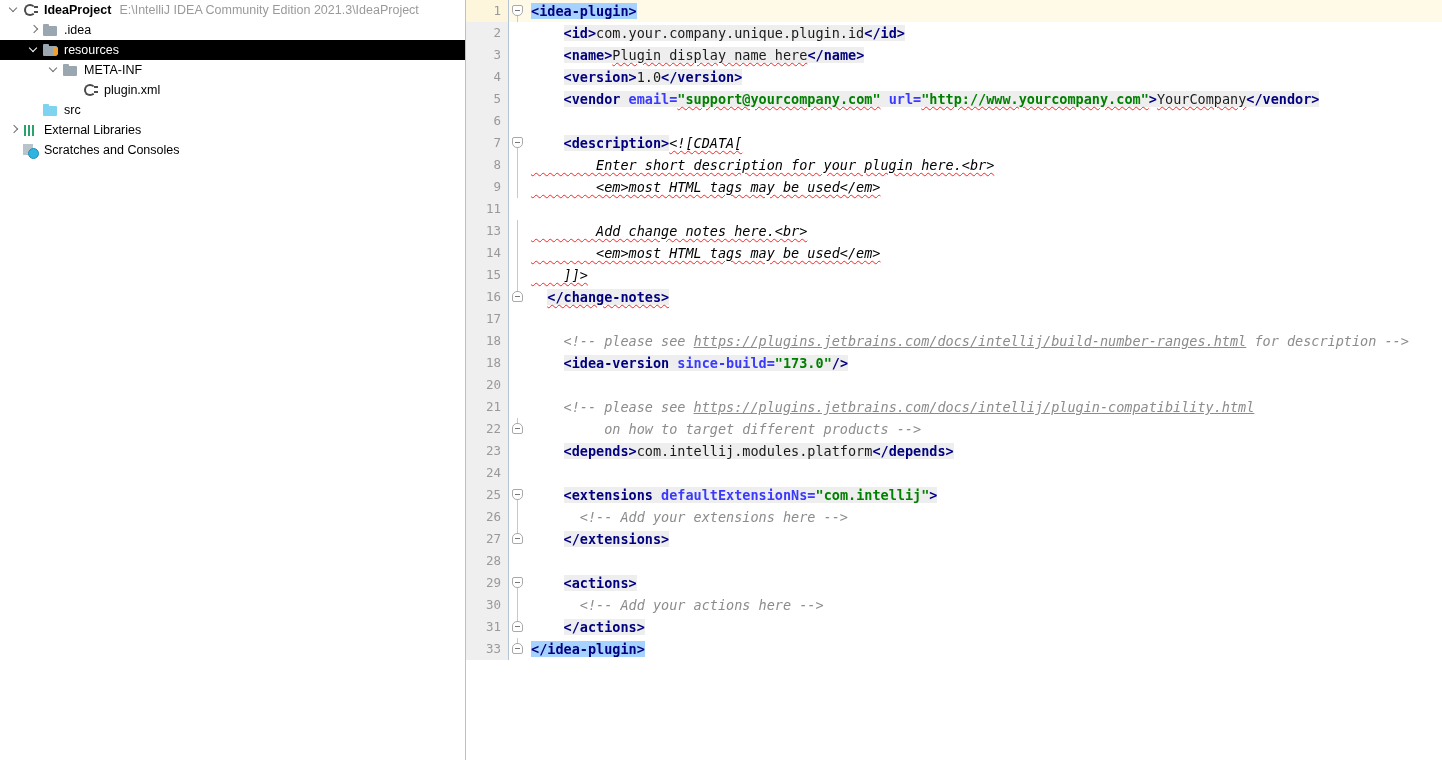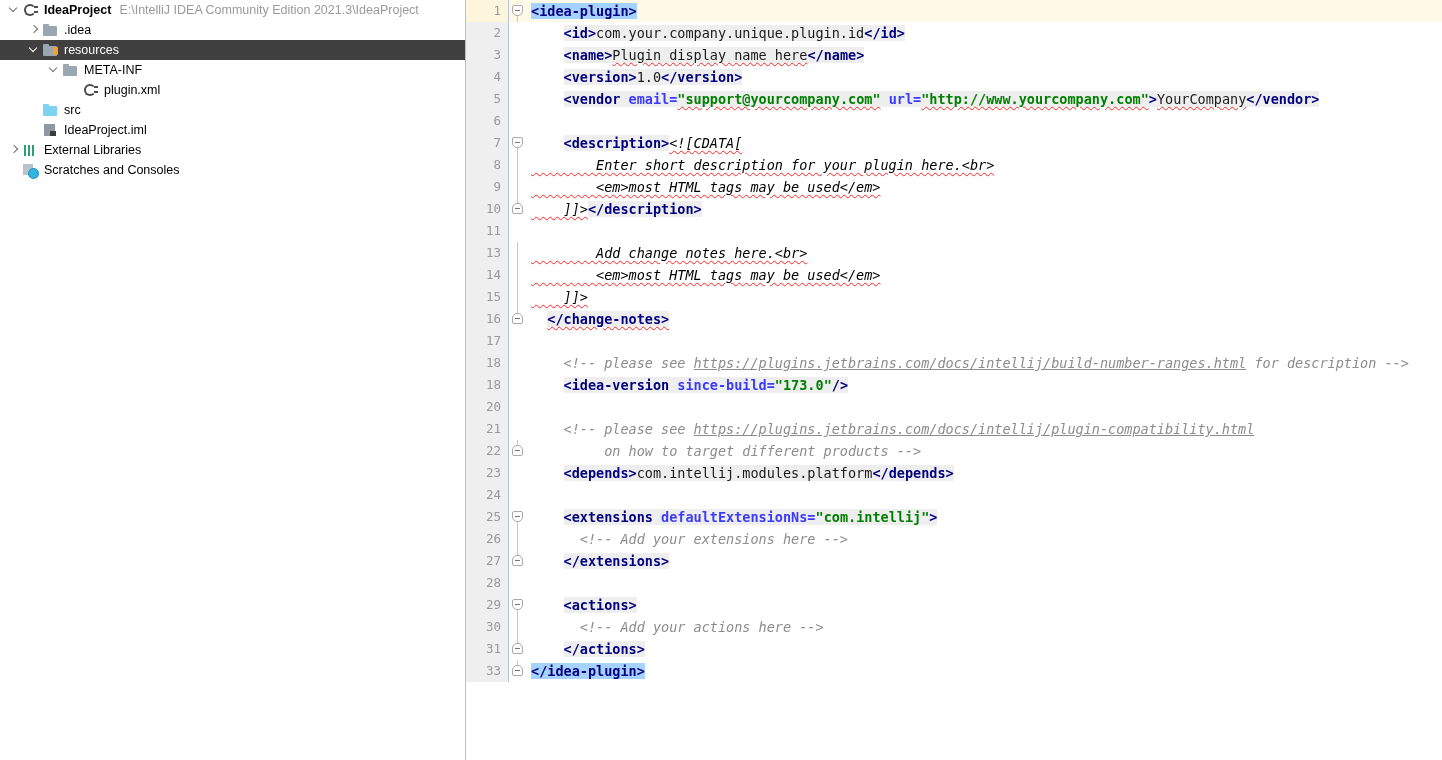--- a/index.html
+++ b/index.html
@@ -31,21 +31,21 @@
     position: relative;
     height: 20px;
     display: flex;
     align-items: center;
     font-size: 12.5px;
     color: #000000;
     white-space: nowrap;
     padding-right: 4px;
   }
   .tree-row.selected {
-    background: #404040;
+    background: #000000;
     color: #ffffff;
   }
   .tree-row.selected .tree-label { color: #ffffff; }
   .tree-arrow {
     width: 14px; height: 20px;
     flex: 0 0 14px;
     position: relative;
   }
   .tree-arrow.has::before {
     content: "";
@@ -318,26 +318,20 @@
           </div>
           <span class="tree-label">plugin.xml</span>
         </div>
         <div class="tree-row">
           <div style="flex: 0 0 28px;"></div>
           <div class="tree-arrow"></div>
           <div class="tree-icon ico-folder ico-folder-blue"></div>
           <span class="tree-label">src</span>
         </div>
         <div class="tree-row">
-          <div style="flex: 0 0 28px;"></div>
-          <div class="tree-arrow"></div>
-          <div class="tree-icon ico-iml"></div>
-          <span class="tree-label">IdeaProject.iml</span>
-        </div>
-        <div class="tree-row">
           <div style="flex: 0 0 8px;"></div>
           <div class="tree-arrow has"></div>
           <div class="tree-icon ico-bars"></div>
           <span class="tree-label">External Libraries</span>
         </div>
         <div class="tree-row">
           <div style="flex: 0 0 8px;"></div>
           <div class="tree-arrow"></div>
           <div class="tree-icon ico-scratch"></div>
           <span class="tree-label">Scratches and Consoles</span>
@@ -396,159 +390,151 @@
           <div class="codetext"><span class="t-cdata sq">        Enter short description for your plugin here.&lt;br&gt;</span></div>
         </div>
         <div class="code-line">
           <div class="gutter">9</div>
           <div class="foldcol">
             <div class="vline"></div>
           </div>
           <div class="codetext"><span class="t-cdata sq">        &lt;em&gt;most HTML tags may be used&lt;/em&gt;</span></div>
         </div>
         <div class="code-line">
-          <div class="gutter">10</div>
+          <div class="gutter">11</div>
+          <div class="foldcol"></div>
+          <div class="codetext">&nbsp;</div>
+        </div>
+        <div class="code-line">
+          <div class="gutter">13</div>
+          <div class="foldcol">
+            <div class="vline"></div>
+          </div>
+          <div class="codetext"><span class="t-cdata sq">        Add change notes here.&lt;br&gt;</span></div>
+        </div>
+        <div class="code-line">
+          <div class="gutter">14</div>
+          <div class="foldcol">
+            <div class="vline"></div>
+          </div>
+          <div class="codetext"><span class="t-cdata sq">        &lt;em&gt;most HTML tags may be used&lt;/em&gt;</span></div>
+        </div>
+        <div class="code-line">
+          <div class="gutter">15</div>
+          <div class="foldcol">
+            <div class="vline"></div>
+          </div>
+          <div class="codetext"><span class="t-cdata sq">    ]]&gt;</span></div>
+        </div>
+        <div class="code-line">
+          <div class="gutter">16</div>
           <div class="foldcol">
             <div class="vline" style="bottom: 10px;"></div>
             <div class="fold-end"></div>
           </div>
-          <div class="codetext"><span class="t-cdata sq">    ]]&gt;</span><span class="t-tag tagbg">&lt;/description&gt;</span></div>
-        </div>
-        <div class="code-line">
-          <div class="gutter">11</div>
+          <div class="codetext"><span class="">  </span><span class="t-tag tagbg sq">&lt;/change-notes&gt;</span></div>
+        </div>
+        <div class="code-line">
+          <div class="gutter">17</div>
           <div class="foldcol"></div>
           <div class="codetext">&nbsp;</div>
         </div>
         <div class="code-line">
-          <div class="gutter">13</div>
-          <div class="foldcol">
-            <div class="vline"></div>
-          </div>
-          <div class="codetext"><span class="t-cdata sq">        Add change notes here.&lt;br&gt;</span></div>
-        </div>
-        <div class="code-line">
-          <div class="gutter">14</div>
-          <div class="foldcol">
-            <div class="vline"></div>
-          </div>
-          <div class="codetext"><span class="t-cdata sq">        &lt;em&gt;most HTML tags may be used&lt;/em&gt;</span></div>
-        </div>
-        <div class="code-line">
-          <div class="gutter">15</div>
-          <div class="foldcol">
-            <div class="vline"></div>
-          </div>
-          <div class="codetext"><span class="t-cdata sq">    ]]&gt;</span></div>
-        </div>
-        <div class="code-line">
-          <div class="gutter">16</div>
+          <div class="gutter">18</div>
+          <div class="foldcol"></div>
+          <div class="codetext"><span class="t-com">    &lt;!-- please see </span><span class="t-com" style="text-decoration:underline">https://plugins.jetbrains.com/docs/intellij/build-number-ranges.html</span><span class="t-com"> for description --&gt;</span></div>
+        </div>
+        <div class="code-line">
+          <div class="gutter">18</div>
+          <div class="foldcol"></div>
+          <div class="codetext"><span class="">    </span><span class="t-tag tagbg">&lt;idea-version </span><span class="t-attr tagbg">since-build=</span><span class="t-val tagbg">"173.0"</span><span class="t-tag tagbg">/&gt;</span></div>
+        </div>
+        <div class="code-line">
+          <div class="gutter">20</div>
+          <div class="foldcol"></div>
+          <div class="codetext">&nbsp;</div>
+        </div>
+        <div class="code-line">
+          <div class="gutter">21</div>
+          <div class="foldcol"></div>
+          <div class="codetext"><span class="t-com">    &lt;!-- please see </span><span class="t-com" style="text-decoration:underline">https://plugins.jetbrains.com/docs/intellij/plugin-compatibility.html</span></div>
+        </div>
+        <div class="code-line">
+          <div class="gutter">22</div>
           <div class="foldcol">
             <div class="vline" style="bottom: 10px;"></div>
             <div class="fold-end"></div>
           </div>
-          <div class="codetext"><span class="">  </span><span class="t-tag tagbg sq">&lt;/change-notes&gt;</span></div>
-        </div>
-        <div class="code-line">
-          <div class="gutter">17</div>
+          <div class="codetext"><span class="t-com">         on how to target different products --&gt;</span></div>
+        </div>
+        <div class="code-line">
+          <div class="gutter">23</div>
+          <div class="foldcol"></div>
+          <div class="codetext"><span class="">    </span><span class="t-tag tagbg">&lt;depends&gt;</span><span class="t-text tagbg">com.intellij.modules.platform</span><span class="t-tag tagbg">&lt;/depends&gt;</span></div>
+        </div>
+        <div class="code-line">
+          <div class="gutter">24</div>
           <div class="foldcol"></div>
           <div class="codetext">&nbsp;</div>
         </div>
         <div class="code-line">
-          <div class="gutter">18</div>
-          <div class="foldcol"></div>
-          <div class="codetext"><span class="t-com">    &lt;!-- please see </span><span class="t-com" style="text-decoration:underline">https://plugins.jetbrains.com/docs/intellij/build-number-ranges.html</span><span class="t-com"> for description --&gt;</span></div>
-        </div>
-        <div class="code-line">
-          <div class="gutter">18</div>
-          <div class="foldcol"></div>
-          <div class="codetext"><span class="">    </span><span class="t-tag tagbg">&lt;idea-version </span><span class="t-attr tagbg">since-build=</span><span class="t-val tagbg">"173.0"</span><span class="t-tag tagbg">/&gt;</span></div>
-        </div>
-        <div class="code-line">
-          <div class="gutter">20</div>
-          <div class="foldcol"></div>
-          <div class="codetext">&nbsp;</div>
-        </div>
-        <div class="code-line">
-          <div class="gutter">21</div>
-          <div class="foldcol"></div>
-          <div class="codetext"><span class="t-com">    &lt;!-- please see </span><span class="t-com" style="text-decoration:underline">https://plugins.jetbrains.com/docs/intellij/plugin-compatibility.html</span></div>
-        </div>
-        <div class="code-line">
-          <div class="gutter">22</div>
+          <div class="gutter">25</div>
+          <div class="foldcol">
+            <div class="vline" style="top: 10px;"></div>
+            <div class="fold-open"></div>
+          </div>
+          <div class="codetext"><span class="">    </span><span class="t-tag tagbg">&lt;extensions </span><span class="t-attr tagbg">defaultExtensionNs=</span><span class="t-val tagbg">"com.intellij"</span><span class="t-tag tagbg">&gt;</span></div>
+        </div>
+        <div class="code-line">
+          <div class="gutter">26</div>
+          <div class="foldcol">
+            <div class="vline"></div>
+          </div>
+          <div class="codetext"><span class="t-com">      &lt;!-- Add your extensions here --&gt;</span></div>
+        </div>
+        <div class="code-line">
+          <div class="gutter">27</div>
           <div class="foldcol">
             <div class="vline" style="bottom: 10px;"></div>
             <div class="fold-end"></div>
           </div>
-          <div class="codetext"><span class="t-com">         on how to target different products --&gt;</span></div>
-        </div>
-        <div class="code-line">
-          <div class="gutter">23</div>
-          <div class="foldcol"></div>
-          <div class="codetext"><span class="">    </span><span class="t-tag tagbg">&lt;depends&gt;</span><span class="t-text tagbg">com.intellij.modules.platform</span><span class="t-tag tagbg">&lt;/depends&gt;</span></div>
-        </div>
-        <div class="code-line">
-          <div class="gutter">24</div>
+          <div class="codetext"><span class="">    </span><span class="t-tag tagbg">&lt;/extensions&gt;</span></div>
+        </div>
+        <div class="code-line">
+          <div class="gutter">28</div>
           <div class="foldcol"></div>
           <div class="codetext">&nbsp;</div>
         </div>
         <div class="code-line">
-          <div class="gutter">25</div>
+          <div class="gutter">29</div>
           <div class="foldcol">
             <div class="vline" style="top: 10px;"></div>
             <div class="fold-open"></div>
           </div>
-          <div class="codetext"><span class="">    </span><span class="t-tag tagbg">&lt;extensions </span><span class="t-attr tagbg">defaultExtensionNs=</span><span class="t-val tagbg">"com.intellij"</span><span class="t-tag tagbg">&gt;</span></div>
-        </div>
-        <div class="code-line">
-          <div class="gutter">26</div>
-          <div class="foldcol">
-            <div class="vline"></div>
-          </div>
-          <div class="codetext"><span class="t-com">      &lt;!-- Add your extensions here --&gt;</span></div>
-        </div>
-        <div class="code-line">
-          <div class="gutter">27</div>
+          <div class="codetext"><span class="">    </span><span class="t-tag tagbg">&lt;actions&gt;</span></div>
+        </div>
+        <div class="code-line">
+          <div class="gutter">30</div>
+          <div class="foldcol">
+            <div class="vline"></div>
+          </div>
+          <div class="codetext"><span class="t-com">      &lt;!-- Add your actions here --&gt;</span></div>
+        </div>
+        <div class="code-line">
+          <div class="gutter">31</div>
           <div class="foldcol">
             <div class="vline" style="bottom: 10px;"></div>
             <div class="fold-end"></div>
           </div>
-          <div class="codetext"><span class="">    </span><span class="t-tag tagbg">&lt;/extensions&gt;</span></div>
-        </div>
-        <div class="code-line">
-          <div class="gutter">28</div>
-          <div class="foldcol"></div>
-          <div class="codetext">&nbsp;</div>
-        </div>
-        <div class="code-line">
-          <div class="gutter">29</div>
-          <div class="foldcol">
-            <div class="vline" style="top: 10px;"></div>
-            <div class="fold-open"></div>
-          </div>
-          <div class="codetext"><span class="">    </span><span class="t-tag tagbg">&lt;actions&gt;</span></div>
-        </div>
-        <div class="code-line">
-          <div class="gutter">30</div>
-          <div class="foldcol">
-            <div class="vline"></div>
-          </div>
-          <div class="codetext"><span class="t-com">      &lt;!-- Add your actions here --&gt;</span></div>
-        </div>
-        <div class="code-line">
-          <div class="gutter">31</div>
+          <div class="codetext"><span class="">    </span><span class="t-tag tagbg">&lt;/actions&gt;</span></div>
+        </div>
+        <div class="code-line">
+          <div class="gutter">33</div>
           <div class="foldcol">
             <div class="vline" style="bottom: 10px;"></div>
             <div class="fold-end"></div>
           </div>
-          <div class="codetext"><span class="">    </span><span class="t-tag tagbg">&lt;/actions&gt;</span></div>
-        </div>
-        <div class="code-line">
-          <div class="gutter">33</div>
-          <div class="foldcol">
-            <div class="vline" style="bottom: 10px;"></div>
-            <div class="fold-end"></div>
-          </div>
           <div class="codetext"><span class="t-tag sel">&lt;/idea-plugin&gt;</span></div>
         </div>
       </div>
   </div>
 
 </div>
 
 </body></html>

